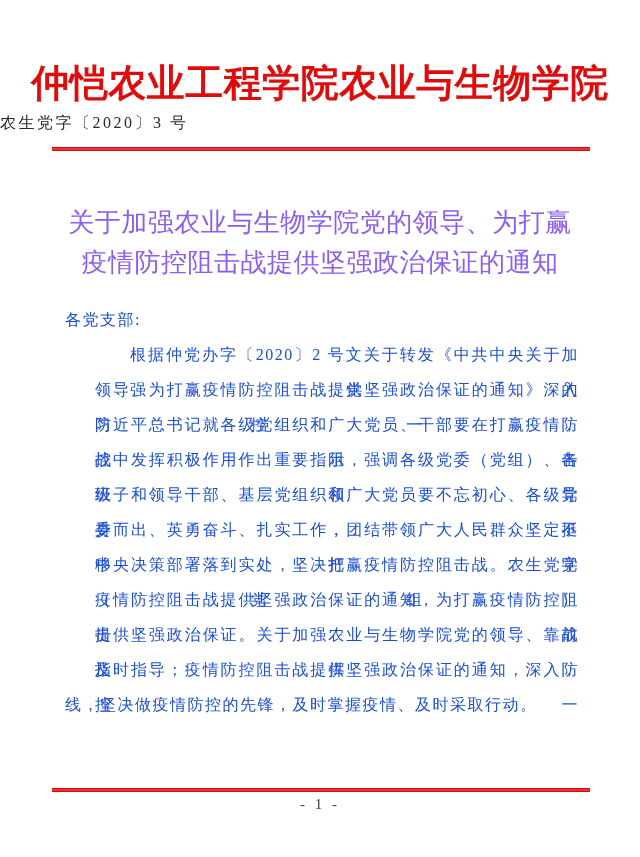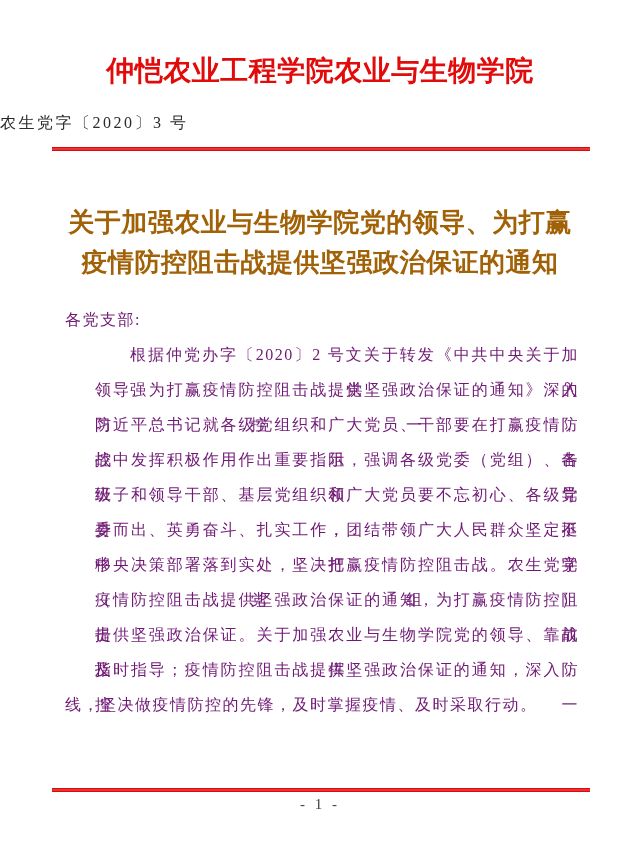--- a/index.html
+++ b/index.html
@@ -6,23 +6,23 @@
   .page {
     position: relative;
     width: 640px;
     height: 857px;
     background: #ffffff;
     font-family: "Liberation Serif", "DejaVu Serif", serif;
     overflow: hidden;
   }
   .issuer-title {
     position: absolute;
-    top: 52px; left: 0; width: 100%;
+    top: 58px; left: 0; width: 100%;
     text-align: center;
-    font-size: 28px;
+    font-size: 38px;
     font-weight: bold;
     color: #e10b0b;
     letter-spacing: 0.5px;
     white-space: nowrap;
   }
   .doc-number {
     position: absolute;
     top: 113px; left: 0; width: 100%;
     text-align: left;
     font-size: 16px;
@@ -36,31 +36,31 @@
     height: 4px;
     background: linear-gradient(to bottom, #cf0000 0%, #e82222 35%, #ff8585 50%, #e82222 65%, #cf0000 100%);
   }
   .rule-top { top: 147px; }
   .rule-bottom { top: 788px; }
   .doc-title {
     position: absolute;
     top: 203px; left: 40px; width: 560px;
     text-align: center;
     font-size: 26px;
-    font-weight: bold;
-    color: #a16207;
+    font-weight: normal;
+    color: #8b5cf6;
     line-height: 40px;
     letter-spacing: 0.5px;
   }
   .body-block {
     position: absolute;
     top: 302px;
     left: 65px;
     width: 514px;
-    color: #701a75;
+    color: #1d4ed8;
     font-size: 16px;
   }
   .body-line {
     height: 35px;
     line-height: 35px;
     letter-spacing: 1.5px;
     white-space: nowrap;
   }
   .jst {
     white-space: normal;

